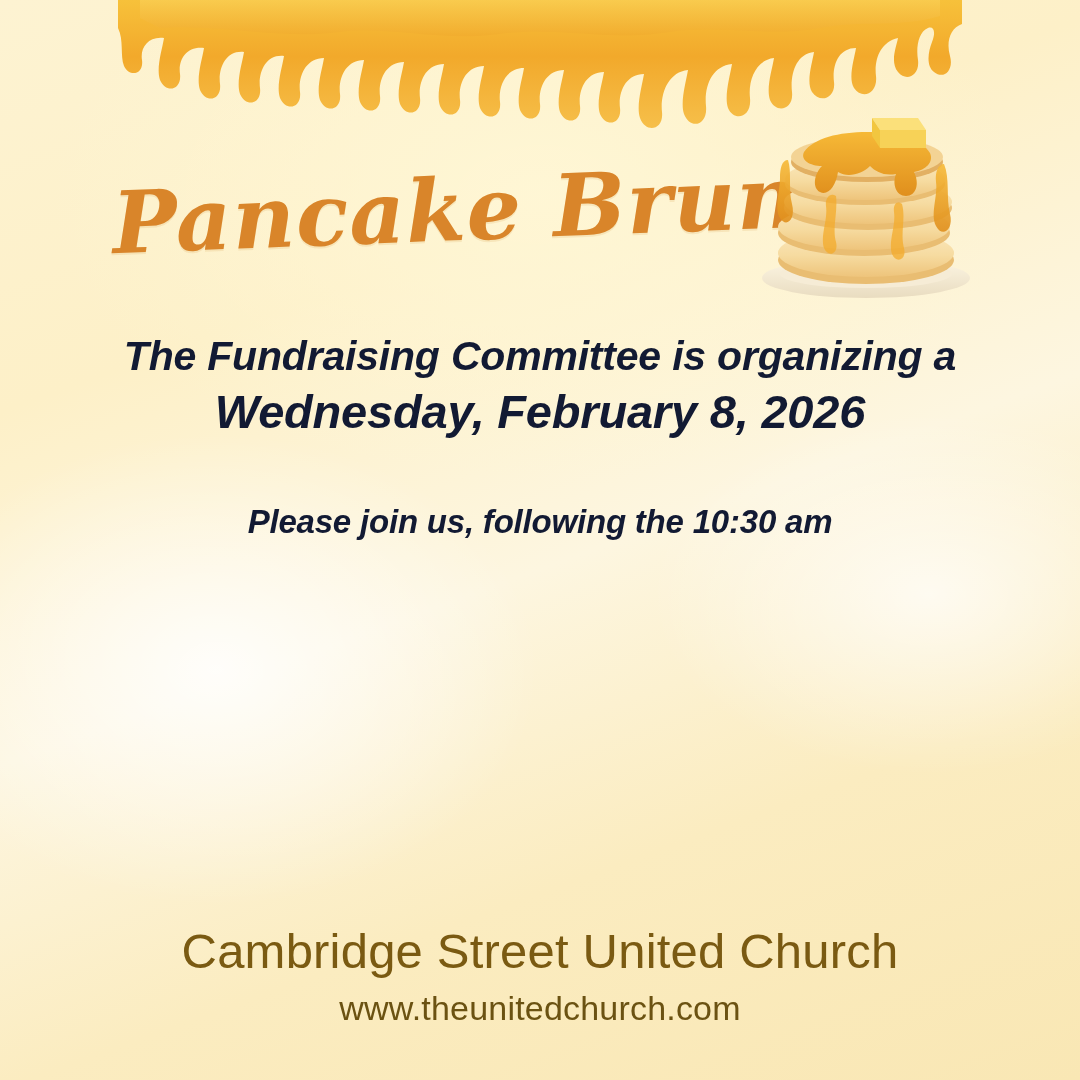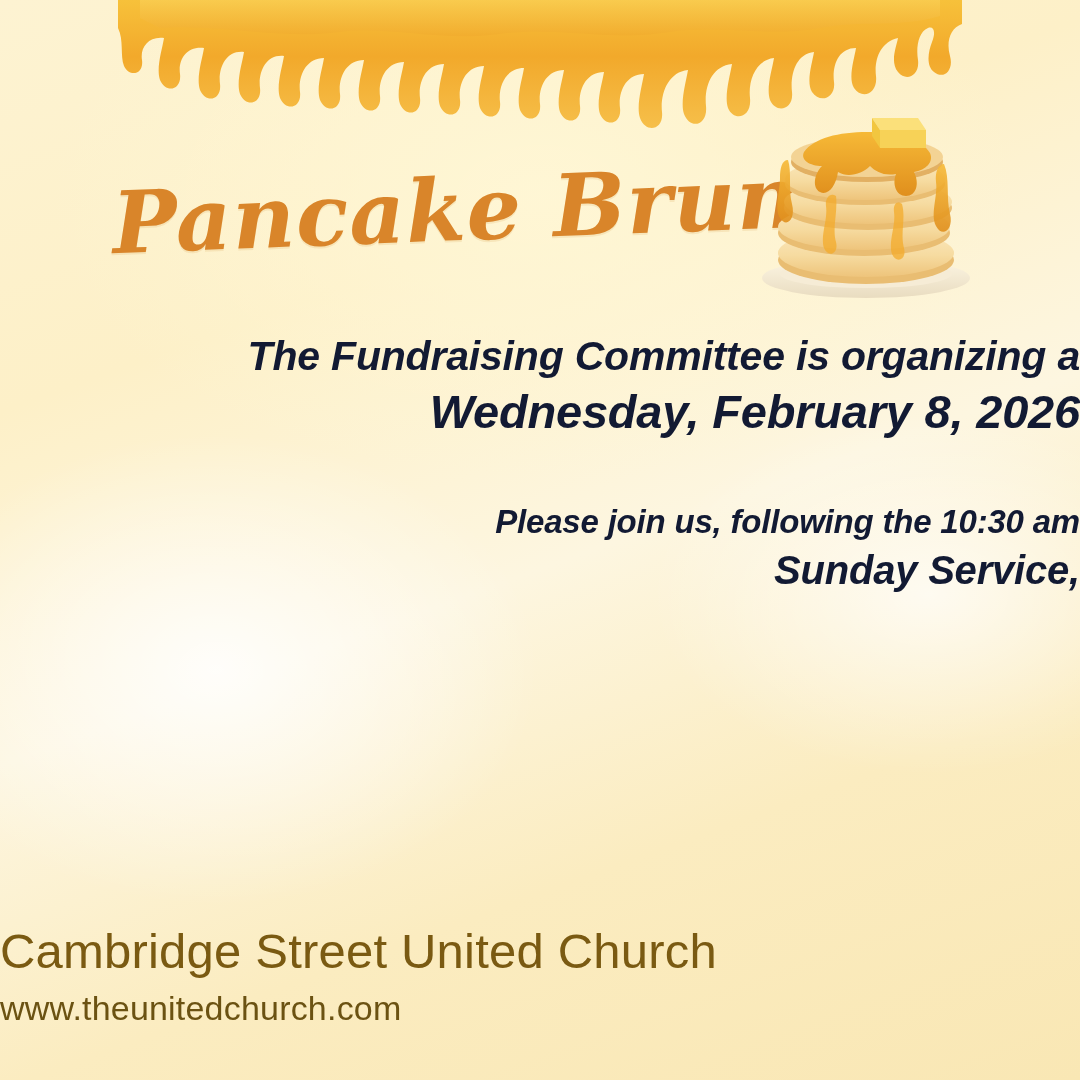--- a/index.html
+++ b/index.html
@@ -67,42 +67,41 @@
     left: 0;
     top: 330px;
     width: 1080px;
     text-align: center;
     color: #121a33;
   }
   .line {
     font-style: italic;
     font-weight: 700;
     letter-spacing: -0.2px;
-    text-align: right;
   }
   .l-head1 { font-size: 41px; line-height: 1.28; }
   .l-head2 { font-size: 47px; line-height: 1.28; }
   .l-head3 { font-size: 47px; line-height: 1.28; }
 
   .spacer { height: 58px; }
 
   .l-b1 { font-size: 33px; line-height: 1.30; }
   .l-b2 { font-size: 40px; line-height: 1.30; }
   .l-b3 { font-size: 40px; line-height: 1.30; }
   .l-b4 { font-size: 40px; line-height: 1.30; }
   .l-b5 { font-size: 40px; line-height: 1.30; }
   .l-b6 { font-size: 40px; line-height: 1.30; }
 
   
   .footer {
     position: absolute;
     left: 0;
     bottom: 52px;
     width: 1080px;
-    text-align: left;
+    text-align: center;
   }
   .church-name {
     font-size: 49px;
     font-weight: 400;
     color: #7a5a12;
     letter-spacing: 0.2px;
     line-height: 1.18;
   }
   .website {
     margin-top: 8px;
@@ -216,21 +215,20 @@
     </g>
   </svg>
 
   <div class="body-block">
     <div class="line l-head1">The Fundraising Committee is organizing a</div>
     <div class="line l-head3">Wednesday, February 8, 2026</div>
 
     <div class="spacer"></div>
 
     <div class="line l-b1">Please join us, following the 10:30 am</div>
-    <div class="line l-b2">Sunday Service,</div>
   </div>
 
   <div class="footer">
     <div class="church-name">Cambridge Street United Church</div>
     <div class="website">www.theunitedchurch.com</div>
   </div>
 
 </div>
 
 </body></html>

